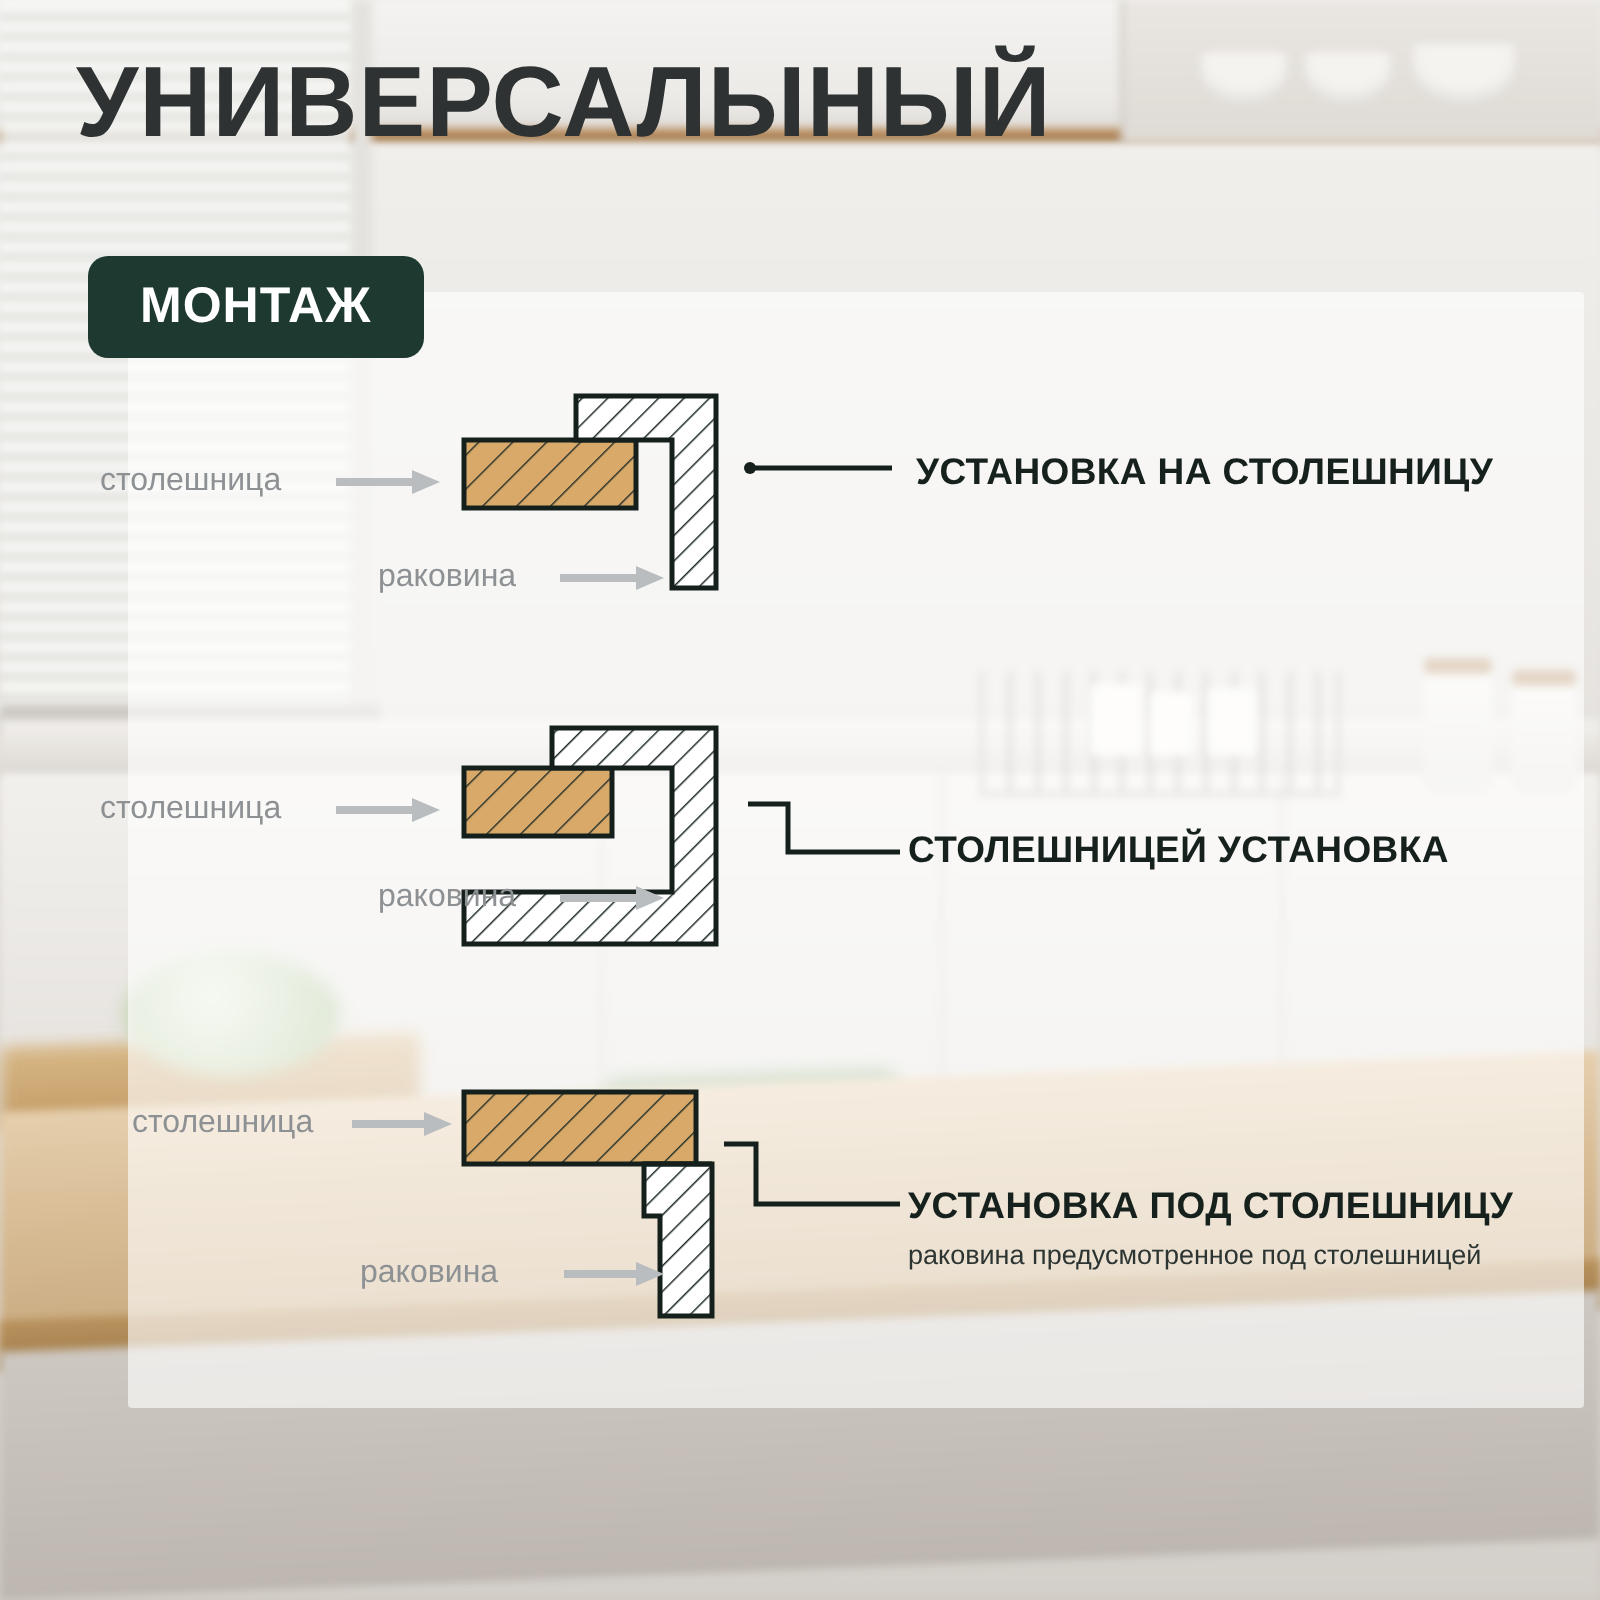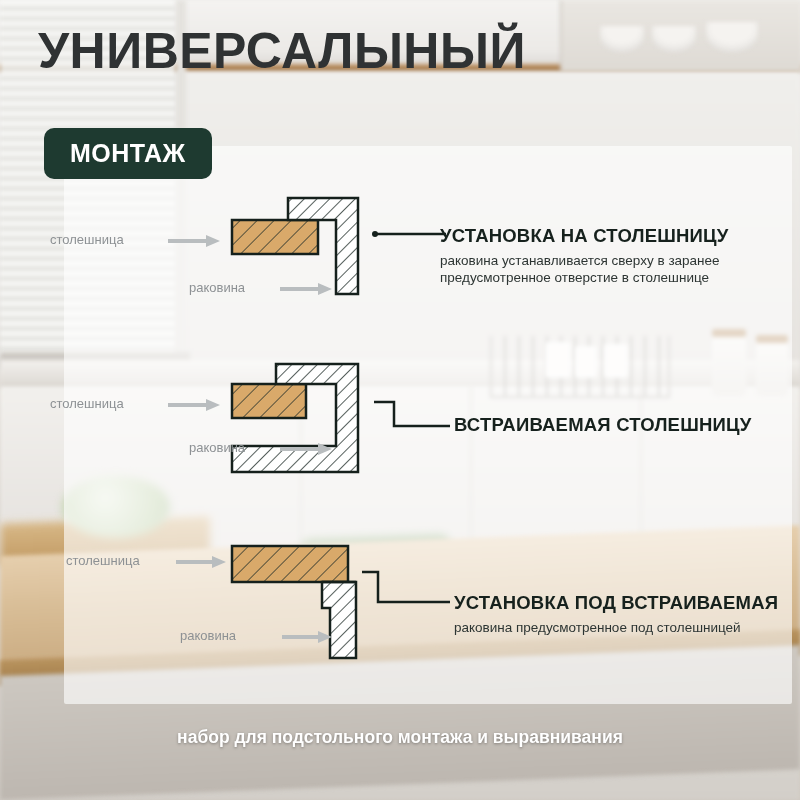--- a/index.html
+++ b/index.html
@@ -114,21 +114,21 @@
   .footer{
     position:absolute;left:0;top:726px;width:800px;
     text-align:center;color:#ffffff;font-weight:bold;font-size:17.5px;
     line-height:22px;text-shadow:0 1px 3px rgba(0,0,0,.35);
   }
   
   .block{position:absolute;}
   .blk-title{font-size:18.5px;font-weight:bold;color:#16211d;letter-spacing:.2px;}
   .blk-desc{font-size:13.5px;color:#2d3533;line-height:17px;margin-top:5px;max-width:300px;}
   .lbl{
-    position:absolute;font-size:13px;color:#8d9194;white-space:nowrap;
+    position:absolute;font-size:16px;color:#8d9194;white-space:nowrap;
   }
   svg{display:block;}
   .sq{position:absolute;}
 </style>
 </head>
 <body>
 
 <div class="bg">
   <div class="bg-base"></div>
   <div class="bg-uppercab blur"></div>
@@ -201,23 +201,22 @@
   <svg class="sq" style="left:280px;top:282px" width="54" height="14">
     <path d="M0 7 H38" stroke="#b9bdbf" stroke-width="4"></path>
       <path d="M38 1 L52 7 L38 13 Z" fill="#b9bdbf"></path>
   </svg>
 
   <svg class="sq" style="left:372px;top:212px" width="76" height="34">
     <path d="M2 22 H20 V22 H74" fill="none" stroke="#15201c" stroke-width="2.5"></path>
     <circle cx="3" cy="22" r="3" fill="#15201c"></circle>
   </svg>
 
-  <div style="position:absolute;left:440px;top:225px">
+  <div style="position:absolute;left:458px;top:225px">
     <div class="blk-title">УСТАНОВКА НА СТОЛЕШНИЦУ</div>
-    <div class="blk-desc">раковина устанавливается сверху в заранее предусмотренное отверстие в столешнице</div>
   </div>
 </div>
 
 <div class="block" style="left:0;top:0;width:800px;height:0">
   <svg style="position:absolute;left:230px;top:362px" width="160" height="120">
     <rect x="2" y="22" width="74" height="34" fill="url(#woodA)" stroke="#15201c" stroke-width="2.5"></rect>
     <path d="M46 2 H128 V110 H2 V84 H106 V22 H46 Z" fill="url(#hatchA)" stroke="#15201c" stroke-width="2.5" stroke-linejoin="miter"></path>
   </svg>
 
   <div class="lbl" style="left:50px;top:396px">столешница</div>
@@ -230,21 +229,21 @@
   <svg class="sq" style="left:280px;top:442px" width="54" height="14">
     <path d="M0 7 H38" stroke="#b9bdbf" stroke-width="4"></path>
       <path d="M38 1 L52 7 L38 13 Z" fill="#b9bdbf"></path>
   </svg>
 
   <svg class="sq" style="left:372px;top:398px" width="80" height="36">
     <path d="M2 4 H22 V28 H78" fill="none" stroke="#15201c" stroke-width="2.5"></path>
   </svg>
 
   <div style="position:absolute;left:454px;top:414px">
-    <div class="blk-title">ВСТРАИВАЕМАЯ СТОЛЕШНИЦУ</div>
+    <div class="blk-title">СТОЛЕШНИЦЕЙ УСТАНОВКА</div>
   </div>
 </div>
 
 <div class="block" style="left:0;top:0;width:800px;height:0">
   <svg style="position:absolute;left:230px;top:530px" width="160" height="140">
     <rect x="2" y="16" width="116" height="36" fill="url(#woodA)" stroke="#15201c" stroke-width="2.5"></rect>
     <path d="M92 52 H126 V128 H100 V78 H92 Z" fill="url(#hatchA)" stroke="#15201c" stroke-width="2.5" stroke-linejoin="miter"></path>
     <path d="M92 52 H126" stroke="#15201c" stroke-width="2.5"></path>
   </svg>
 
@@ -258,20 +257,19 @@
   <svg class="sq" style="left:282px;top:630px" width="52" height="14">
     <path d="M0 7 H36" stroke="#b9bdbf" stroke-width="4"></path>
       <path d="M36 1 L50 7 L36 13 Z" fill="#b9bdbf"></path>
   </svg>
 
   <svg class="sq" style="left:360px;top:570px" width="92" height="40">
     <path d="M2 2 H18 V32 H90" fill="none" stroke="#15201c" stroke-width="2.5"></path>
   </svg>
 
   <div style="position:absolute;left:454px;top:592px">
-    <div class="blk-title">УСТАНОВКА ПОД ВСТРАИВАЕМАЯ</div>
+    <div class="blk-title">УСТАНОВКА ПОД СТОЛЕШНИЦУ</div>
     <div class="blk-desc">раковина предусмотренное под столешницей</div>
   </div>
 </div>
 
 <div class="footer">
-  <div>набор для подстольного монтажа и выравнивания</div>
 </div>
 
 </body></html>

